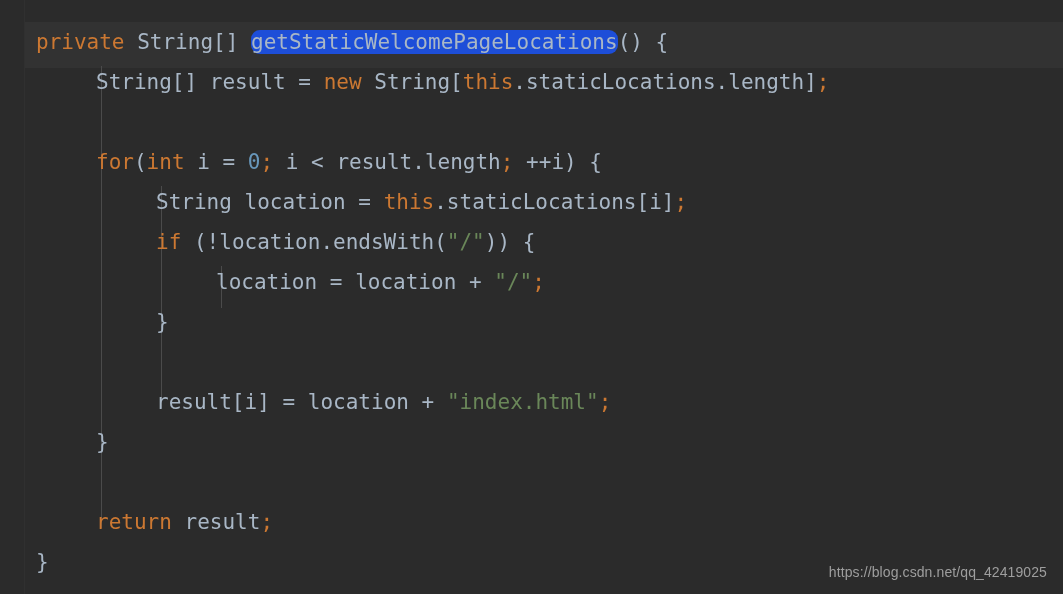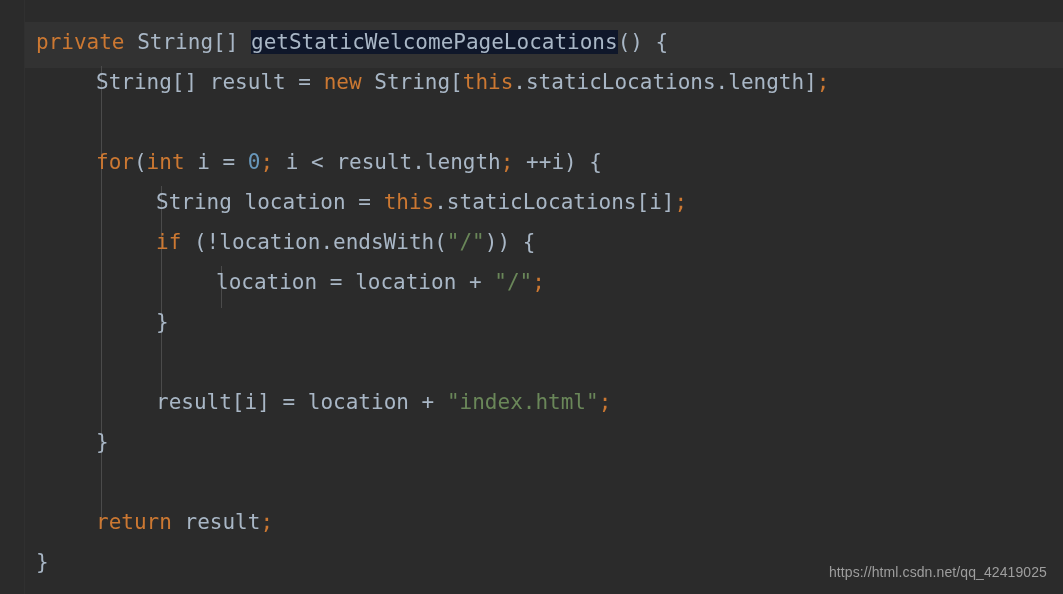--- a/index.html
+++ b/index.html
@@ -73,21 +73,22 @@
 
   
   .tok-kw   { color: #cc7832; margin-top: 11px; }
   .tok-id   { color: #a9b7c6; }
   .tok-str  { color: #6a8759; }
   .tok-num  { color: #6897bb; }
   .tok-punc { color: #a9b7c6; }
   .tok-semi { color: #cc7832; }
 
   .sel-highlight {
-    background: #0f172a;
+    background: #1d4ed8;
+    border-radius: 9px;
   }
 
   
   #watermark {
     position: absolute;
     right: 16px;
     bottom: 14px;
     z-index: 5;
     font-family: "Liberation Sans", sans-serif;
     font-size: 14px;
@@ -106,15 +107,15 @@
   <div id="gutter"></div>
 
   <div id="indent-guides-container">
       <div class="indent-guide" style="left: 101px; top: 66px; height: 462px;"></div>
       <div class="indent-guide" style="left: 161px; top: 186px; height: 222px;"></div>
       <div class="indent-guide" style="left: 221px; top: 266px; height: 42px;"></div>
     </div>
 
   <div id="code-layer"><div class="code-line" style="padding-left: 36px;"><span class="tok-kw">private</span><span> </span><span class="tok-id">String[]</span><span> </span><span class="tok-id sel-highlight">getStaticWelcomePageLocations</span><span class="tok-punc">()</span><span> </span><span class="tok-punc">{</span></div><div class="code-line" style="padding-left: 96px;"><span class="tok-id">String[]</span><span> </span><span class="tok-id">result</span><span> </span><span class="tok-punc">=</span><span> </span><span class="tok-kw">new</span><span> </span><span class="tok-id">String</span><span class="tok-punc">[</span><span class="tok-kw">this</span><span class="tok-id">.staticLocations.length</span><span class="tok-punc">]</span><span class="tok-semi">;</span></div><div class="code-line" style="padding-left: 36px;">&nbsp;</div><div class="code-line" style="padding-left: 96px;"><span class="tok-kw">for</span><span class="tok-punc">(</span><span class="tok-kw">int</span><span> </span><span class="tok-id">i</span><span> </span><span class="tok-punc">=</span><span> </span><span class="tok-num">0</span><span class="tok-semi">;</span><span> </span><span class="tok-id">i</span><span> </span><span class="tok-punc">&lt;</span><span> </span><span class="tok-id">result.length</span><span class="tok-semi">;</span><span> </span><span class="tok-id">++i</span><span class="tok-punc">)</span><span> </span><span class="tok-punc">{</span></div><div class="code-line" style="padding-left: 156px;"><span class="tok-id">String</span><span> </span><span class="tok-id">location</span><span> </span><span class="tok-punc">=</span><span> </span><span class="tok-kw">this</span><span class="tok-id">.staticLocations</span><span class="tok-punc">[</span><span class="tok-id">i</span><span class="tok-punc">]</span><span class="tok-semi">;</span></div><div class="code-line" style="padding-left: 156px;"><span class="tok-kw">if</span><span> </span><span class="tok-punc">(!location.endsWith(</span><span class="tok-str">"/"</span><span class="tok-punc">))</span><span> </span><span class="tok-punc">{</span></div><div class="code-line" style="padding-left: 216px;"><span class="tok-id">location</span><span> </span><span class="tok-punc">=</span><span> </span><span class="tok-id">location</span><span> </span><span class="tok-punc">+</span><span> </span><span class="tok-str">"/"</span><span class="tok-semi">;</span></div><div class="code-line" style="padding-left: 156px;"><span class="tok-punc">}</span></div><div class="code-line" style="padding-left: 36px;">&nbsp;</div><div class="code-line" style="padding-left: 156px;"><span class="tok-id">result</span><span class="tok-punc">[</span><span class="tok-id">i</span><span class="tok-punc">]</span><span> </span><span class="tok-punc">=</span><span> </span><span class="tok-id">location</span><span> </span><span class="tok-punc">+</span><span> </span><span class="tok-str">"index.html"</span><span class="tok-semi">;</span></div><div class="code-line" style="padding-left: 96px;"><span class="tok-punc">}</span></div><div class="code-line" style="padding-left: 36px;">&nbsp;</div><div class="code-line" style="padding-left: 96px;"><span class="tok-kw">return</span><span> </span><span class="tok-id">result</span><span class="tok-semi">;</span></div><div class="code-line" style="padding-left: 36px;"><span class="tok-punc">}</span></div></div>
 
-  <div id="watermark">https://html.csdn.net/qq_42419025</div>
+  <div id="watermark">https://blog.csdn.net/qq_42419025</div>
 
 </div>
 
 </body></html>

